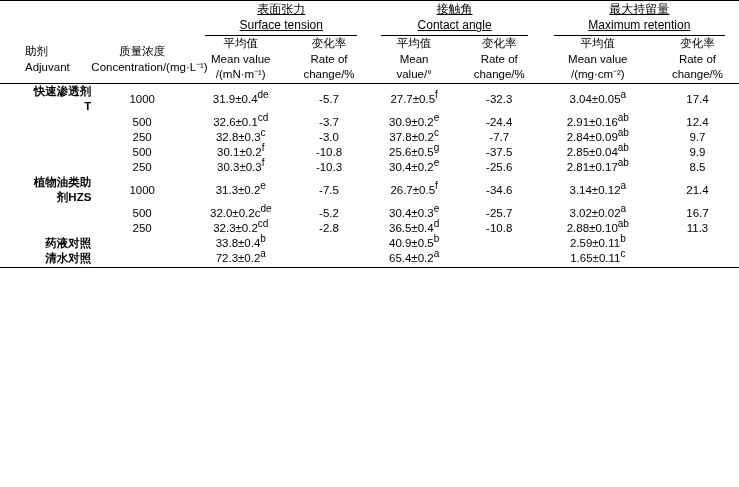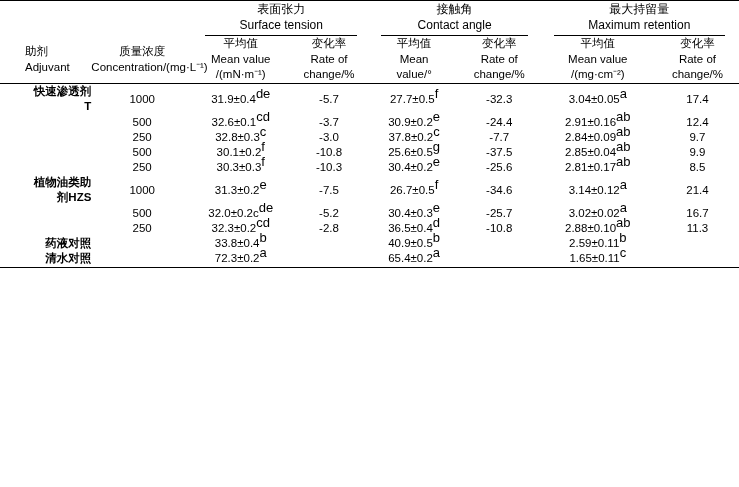--- a/index.html
+++ b/index.html
@@ -53,20 +53,21 @@
     display: block;
   }
   .grp-head .en {
     display: block;
   }
   .grp-underline {
     display: inline-block;
     padding: 0 0 2px 0;
     border-bottom: 1px solid #000;
     min-width: 86%;
+    text-decoration: underline;
   }
   .col-head td {
     text-align: center;
     font-size: 11.5px;
     line-height: 1.35;
     padding-top: 7px;
     padding-bottom: 7px;
   }
   .col-head td span {
     display: block;
@@ -84,21 +85,21 @@
     white-space: nowrap;
   }
   tbody td.adjuvant {
     text-align: right;
     padding-left: 24px;
     white-space: normal;
     line-height: 1.35;
     font-weight: bold;
   }
   sup {
-    font-size: 13px;
+    font-size: 10px;
     vertical-align: super;
     line-height: 0;
   }
   .nowrap { white-space: nowrap; }
 </style>
 </head>
 <body>
 
 <div class="sheet">
   <table class="data">

